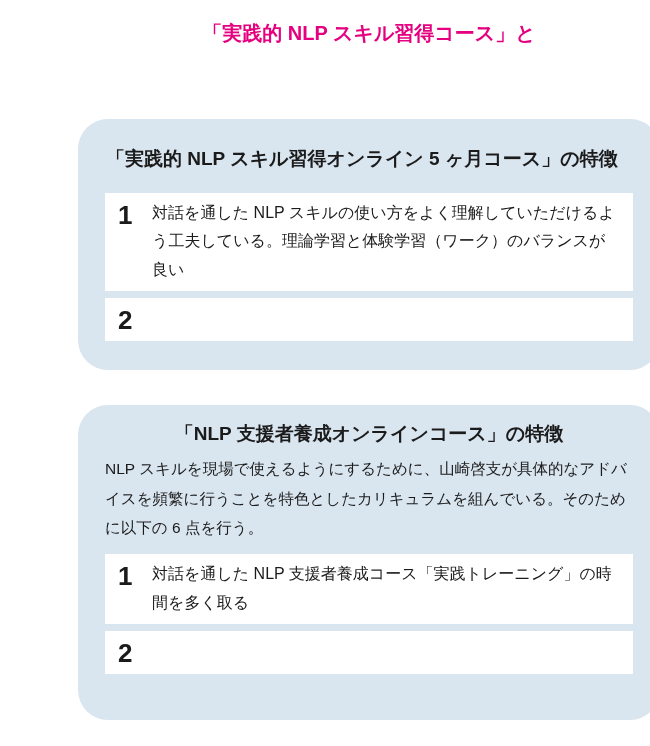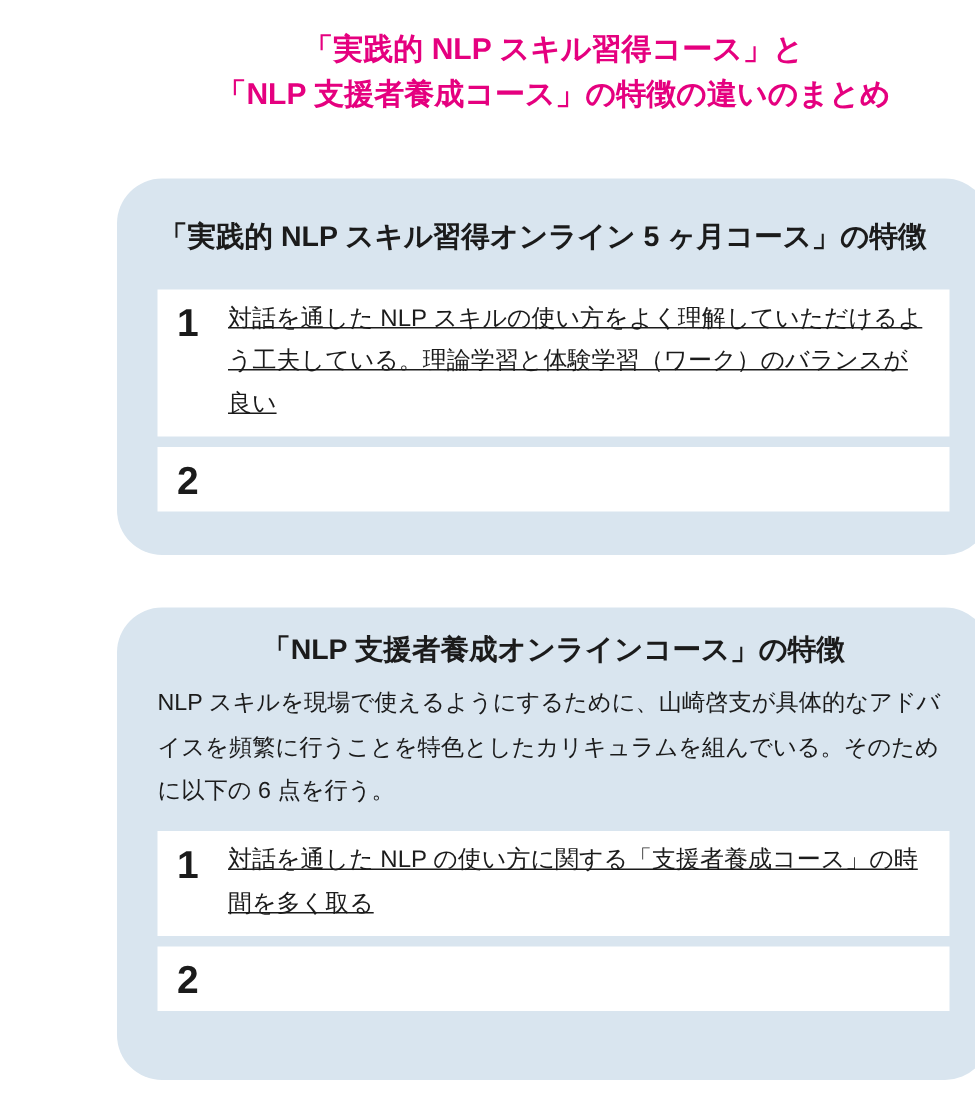--- a/index.html
+++ b/index.html
@@ -69,49 +69,47 @@
     font-size: 26px;
     font-weight: bold;
     line-height: 1.1;
     padding-top: 2px;
   }
   .item-text {
     margin: 0;
     flex: 1 1 auto;
     font-size: 16px;
     line-height: 1.8;
-    text-decoration: underline;
   }
 </style>
 </head>
 <body>
 
 <div class="page">
 
   <h1 class="title">
     <span>「実践的 NLP スキル習得コース」と</span><br>
-    <span>「NLP 支援者養成コース」の特徴の違いのまとめ</span>
   </h1>
 
   <section class="panel panel-1">
     <h2 class="panel-header">「実践的 NLP スキル習得オンライン 5 ヶ月コース」の特徴</h2>
     <div class="item">
       <span class="item-num">1</span>
       <p class="item-text">対話を通した NLP スキルの使い方をよく理解していただけるよう工夫している。理論学習と体験学習（ワーク）のバランスが良い</p>
     </div>
     <div class="item">
       <span class="item-num">2</span>
     </div>
   </section>
 
   <section class="panel panel-2">
     <h2 class="panel-header">「NLP 支援者養成オンラインコース」の特徴</h2>
     <p class="panel-desc">NLP スキルを現場で使えるようにするために、山崎啓支が具体的なアドバイスを頻繁に行うことを特色としたカリキュラムを組んでいる。そのために以下の 6 点を行う。</p>
     <div class="item">
       <span class="item-num">1</span>
-      <p class="item-text">対話を通した NLP の使い方に関する「支援者養成コース」の時間を多く取る</p>
+      <p class="item-text">対話を通した NLP 支援者養成コース「実践トレーニング」の時間を多く取る</p>
     </div>
     <div class="item">
       <span class="item-num">2</span>
     </div>
   </section>
 
 </div>
 
 </body></html>

